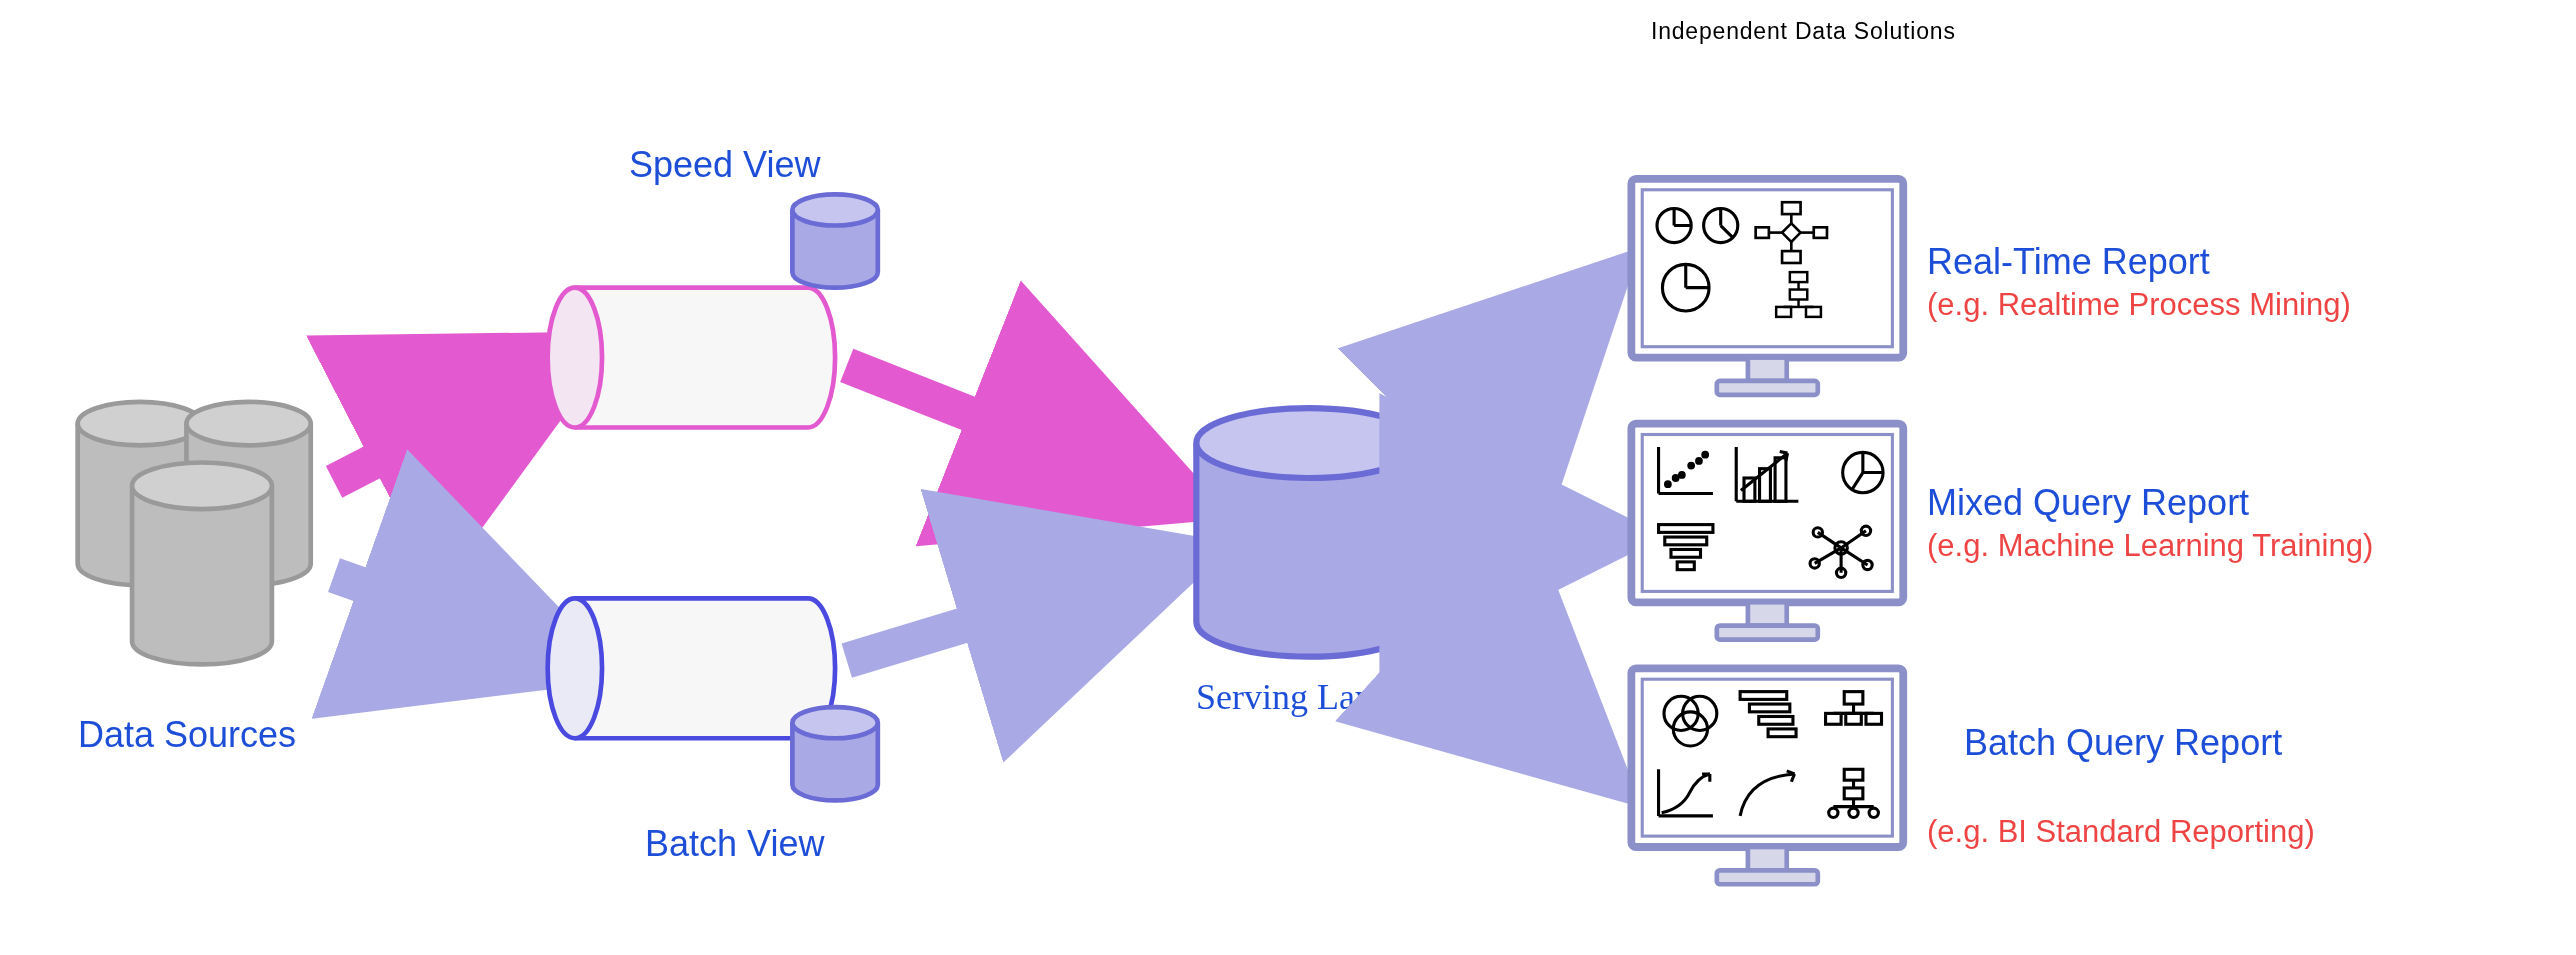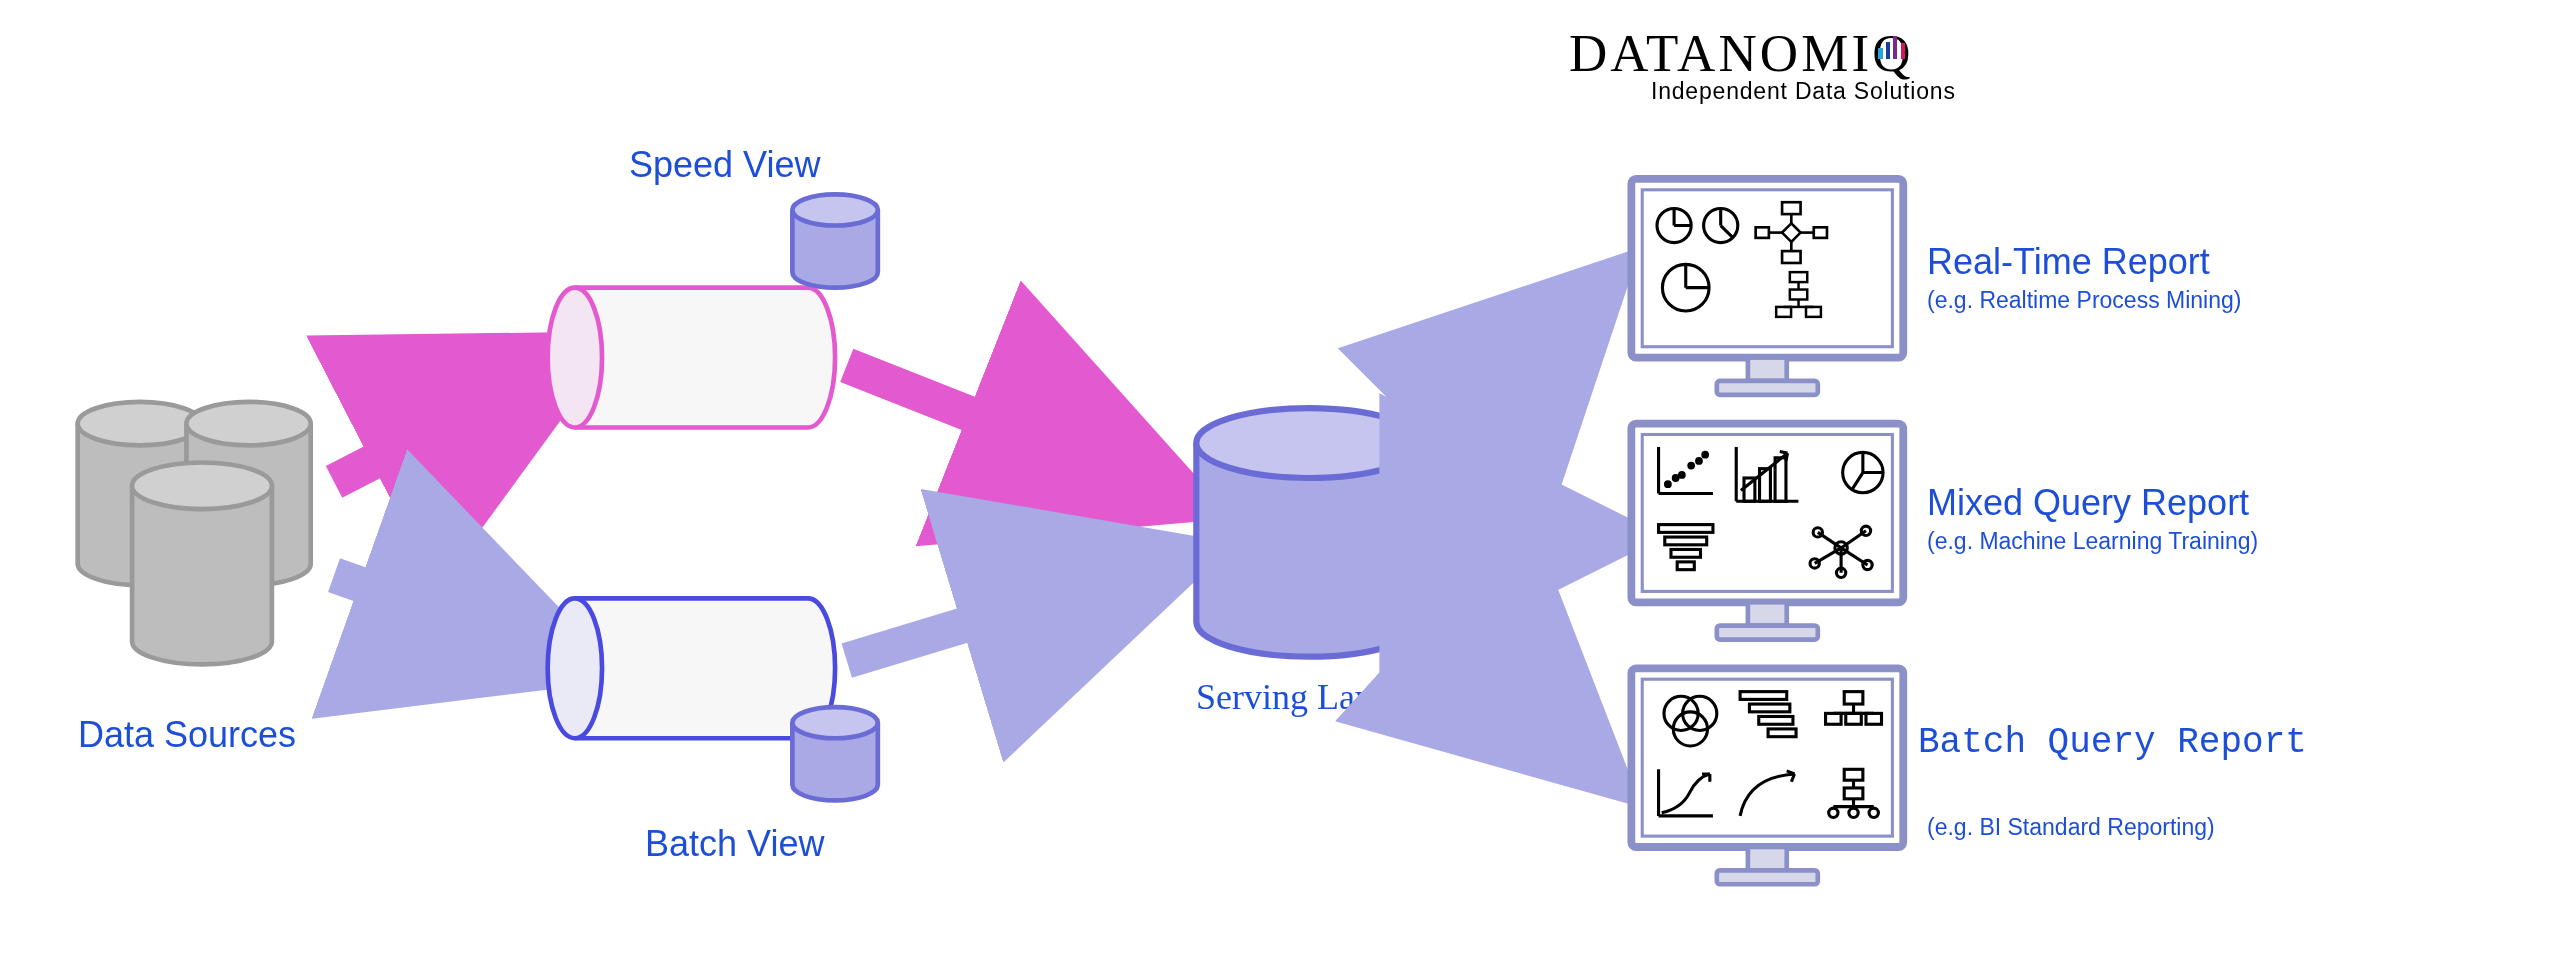--- a/index.html
+++ b/index.html
@@ -13,22 +13,22 @@
     color: #000;
   }
   .label {
     position: absolute;
     font-size: 36px;
     color: #1d4ed8;
     white-space: nowrap;
   }
   .sublabel {
     position: absolute;
-    font-size: 23px;
-    color: #1d4ed8;
+    font-size: 31px;
+    color: #ef4444;
     white-space: nowrap;
   }
   svg.canvas {
     position: absolute;
     left: 0; top: 0;
     width: 2576px;
     height: 956px;
     pointer-events: none;
   }
   .logo {
@@ -67,45 +67,35 @@
   .logo .bars span { display:block; width:4.7px; }
   .logo .bars .b1 { height: 11px; background:#2aa3d9; }
   .logo .bars .b2 { height: 17px; background:#1a3e9a; }
   .logo .bars .b3 { height: 23px; background:#7a2a8a; }
   .logo .bars .b4 { height: 15.5px; background:#d11a5a; }
 </style>
 </head>
 <body>
 
 <div class="logo">
-  <div class="brand">
-    <span>DATANOMI</span><span class="q">Q
-      <span class="bars">
-        <span class="b1"></span>
-          <span class="b2"></span>
-          <span class="b3"></span>
-          <span class="b4"></span>
-      </span>
-    </span>
-  </div>
   <div class="tag">Independent Data Solutions</div>
 </div>
 
 <div class="label" style="left:78px;  top:714px;">Data Sources</div>
 <div class="label" style="left:629px;  top:144px;">Speed View</div>
 <div class="label" style="left:598px;  top:340px;">Speed Layer</div>
 <div class="label" style="left:598px;  top:651px;">Batch Layer</div>
 <div class="label" style="left:645px;  top:823px;">Batch View</div>
 <div class="label" style="left:1196px; top:676px;font-family:Liberation Serif, serif;">Serving Layer</div>
 
 <div class="label" style="left:1927px; top:241px;">Real-Time Report</div>
 <div class="sublabel" style="left:1927px; top:287px;">(e.g. Realtime Process Mining)</div>
 <div class="label" style="left:1927px; top:482px;">Mixed Query Report</div>
 <div class="sublabel" style="left:1927px; top:528px;">(e.g. Machine Learning Training)</div>
-<div class="label" style="left:1918px; top:722px;font-family:Liberation Mono, monospace;">Batch Query Report</div>
+<div class="label" style="left:1964px; top:722px;">Batch Query Report</div>
 <div class="sublabel" style="left:1927px; top:814px;">(e.g. BI Standard Reporting)</div>
 
 <svg class="canvas" viewBox="0 0 3316 1230">
   <defs>
     <marker id="ah-pink" viewBox="0 0 10 10" refX="8" refY="5" markerWidth="8" markerHeight="8" orient="auto-start-reverse">
       <path d="M0 0 L10 5 L0 10 Z" fill="#e35ad0"></path>
     </marker>
     <marker id="ah-purple" viewBox="0 0 10 10" refX="8" refY="5" markerWidth="8" markerHeight="8" orient="auto-start-reverse">
       <path d="M0 0 L10 5 L0 10 Z" fill="#a9a9e6"></path>
     </marker>

